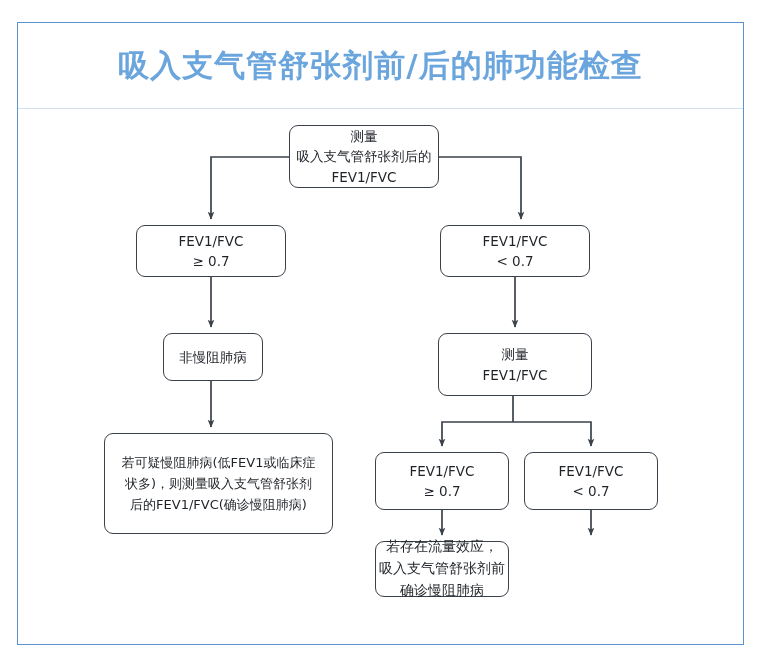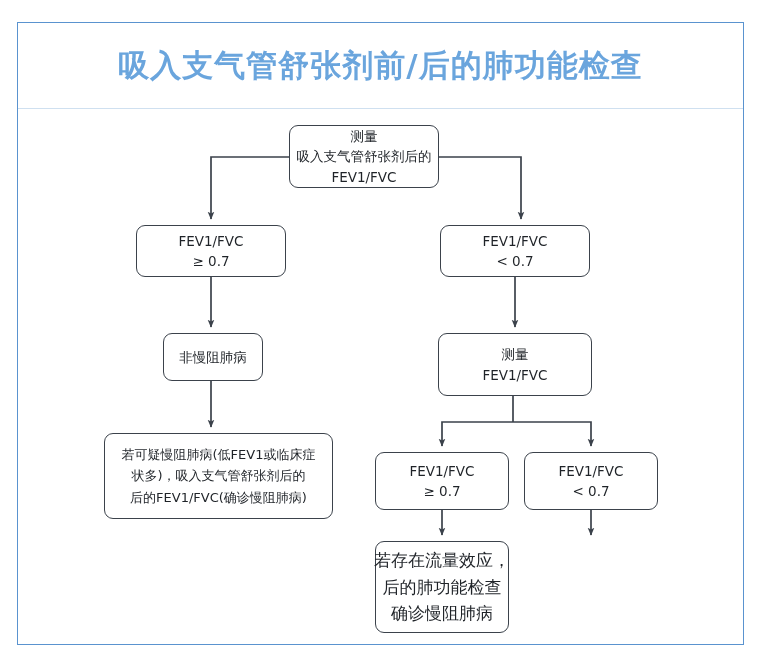--- a/index.html
+++ b/index.html
@@ -89,27 +89,27 @@
     display: block;
     white-space: nowrap;
   }
   .node.wide .line {
     white-space: normal;
   }
   .n-top      { left: 289px; top: 125px;  width: 150px; height: 63px; }
   .n-l-ratio  { left: 136px; top: 225px;  width: 150px; height: 52px; }
   .n-r-ratio  { left: 440px; top: 225px;  width: 150px; height: 52px; }
   .n-noncopd  { left: 163px; top: 333px;  width: 100px; height: 48px; text-align: center; }
-  .n-suspect  { left: 104px; top: 433px;  width: 229px; height: 86px;
+  .n-suspect  { left: 104px; top: 433px;  width: 229px; height: 101px;
                 font-size: 13px; line-height: 1.62; }
   .n-post     { left: 438px; top: 333px;  width: 154px; height: 63px; }
   .n-pl-ratio { left: 375px; top: 452px;  width: 134px; height: 58px; }
   .n-pr-ratio { left: 524px; top: 452px;  width: 134px; height: 58px; }
-  .n-flow     { left: 375px; top: 541px;  width: 134px; height: 92px;
-                font-size: 17px; line-height: 1.55; }
+  .n-flow     { left: 375px; top: 541px;  width: 134px; height: 56px;
+                font-size: 14px; line-height: 1.55; }
   .n-copd     { left: 524px; top: 541px;  width: 134px; height: 75px; }
 </style>
 </head>
 <body>
 
 <div id="page">
 
   <div id="frame"></div>
 
   <div id="title-bar">
@@ -161,40 +161,40 @@
       <span class="line">FEV1/FVC</span>
       <span class="line">&lt; 0.7</span>
     </div>
 
     <div class="node n-noncopd">
       <span class="line">非慢阻肺病</span>
     </div>
 
     <div class="node n-suspect wide">
       <span class="line">若可疑慢阻肺病(低FEV1或临床症</span>
-      <span class="line">状多)，吸入支气管舒张剂后的</span>
+      <span class="line">状多)，则测量吸入支气管舒张剂</span>
       <span class="line">后的FEV1/FVC(确诊慢阻肺病)</span>
     </div>
 
     <div class="node n-post">
       <span class="line">测量</span>
       <span class="line">FEV1/FVC</span>
     </div>
 
     <div class="node n-pl-ratio">
       <span class="line">FEV1/FVC</span>
       <span class="line">≥ 0.7</span>
     </div>
 
     <div class="node n-pr-ratio">
       <span class="line">FEV1/FVC</span>
       <span class="line">&lt; 0.7</span>
     </div>
 
     <div class="node n-flow">
       <span class="line">若存在流量效应，</span>
-      <span class="line">后的肺功能检查</span>
+      <span class="line">吸入支气管舒张剂前</span>
       <span class="line">确诊慢阻肺病</span>
     </div>
 
 
   </div>
 </div>
 
 </body></html>

